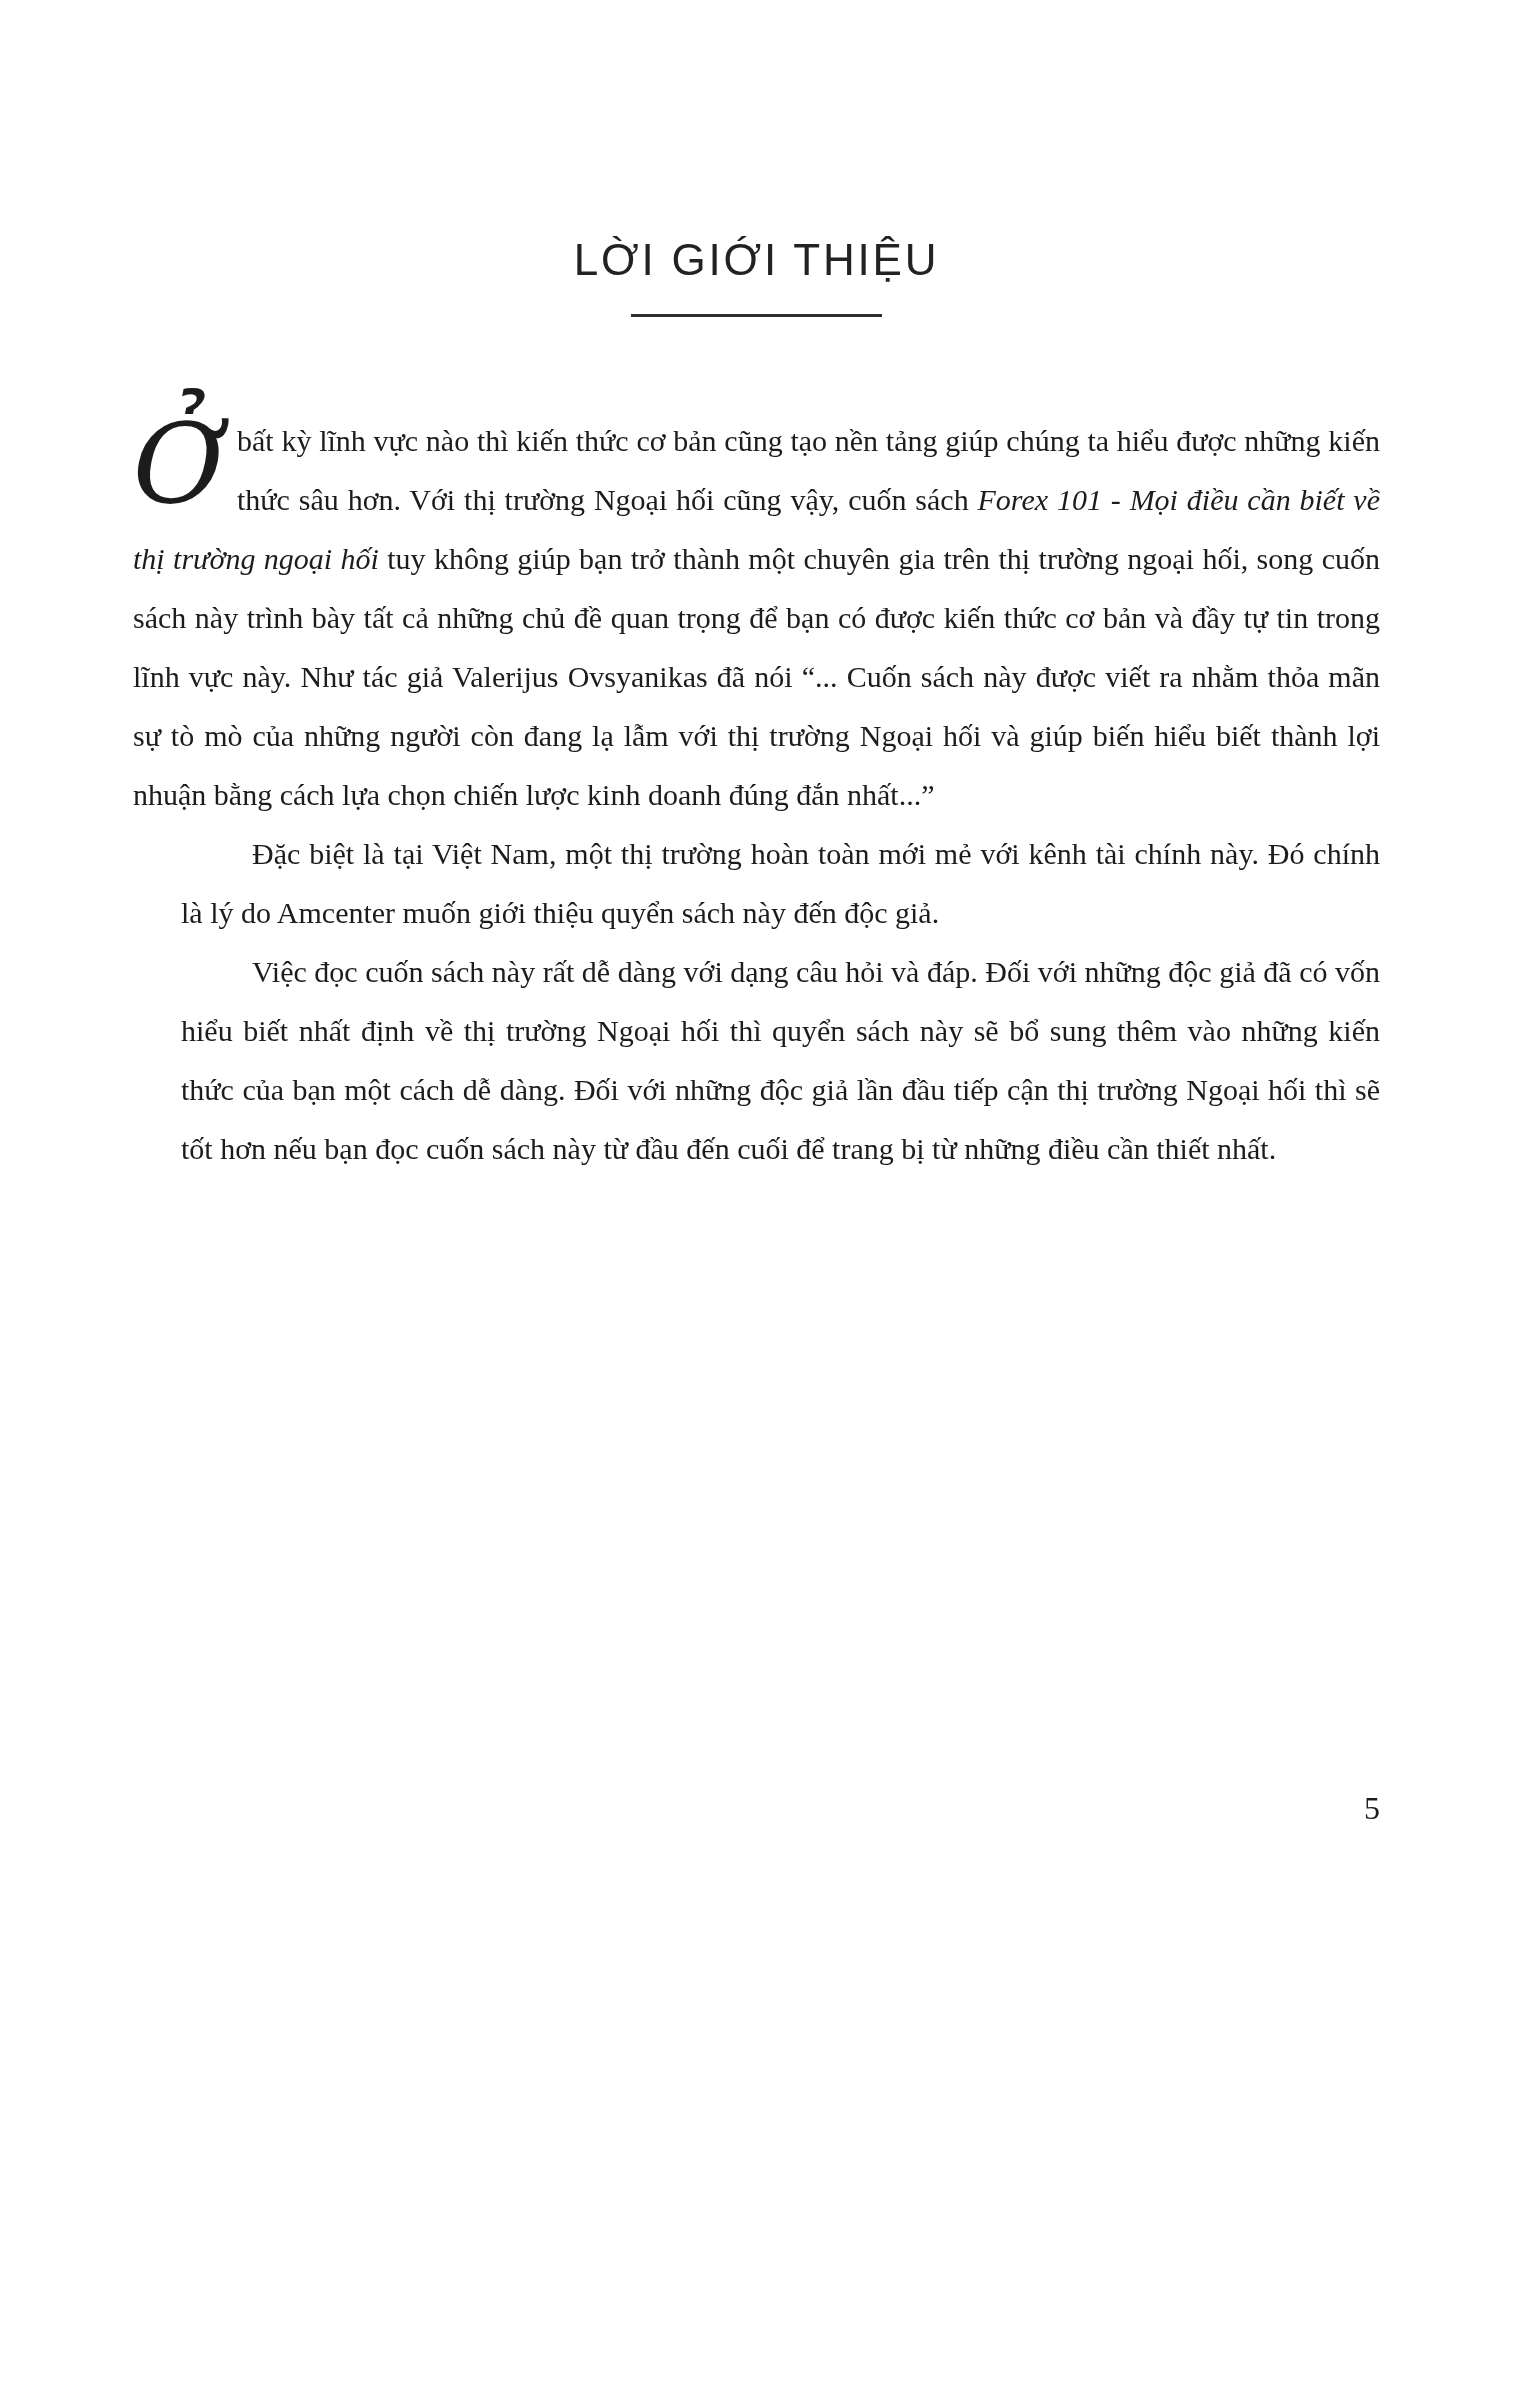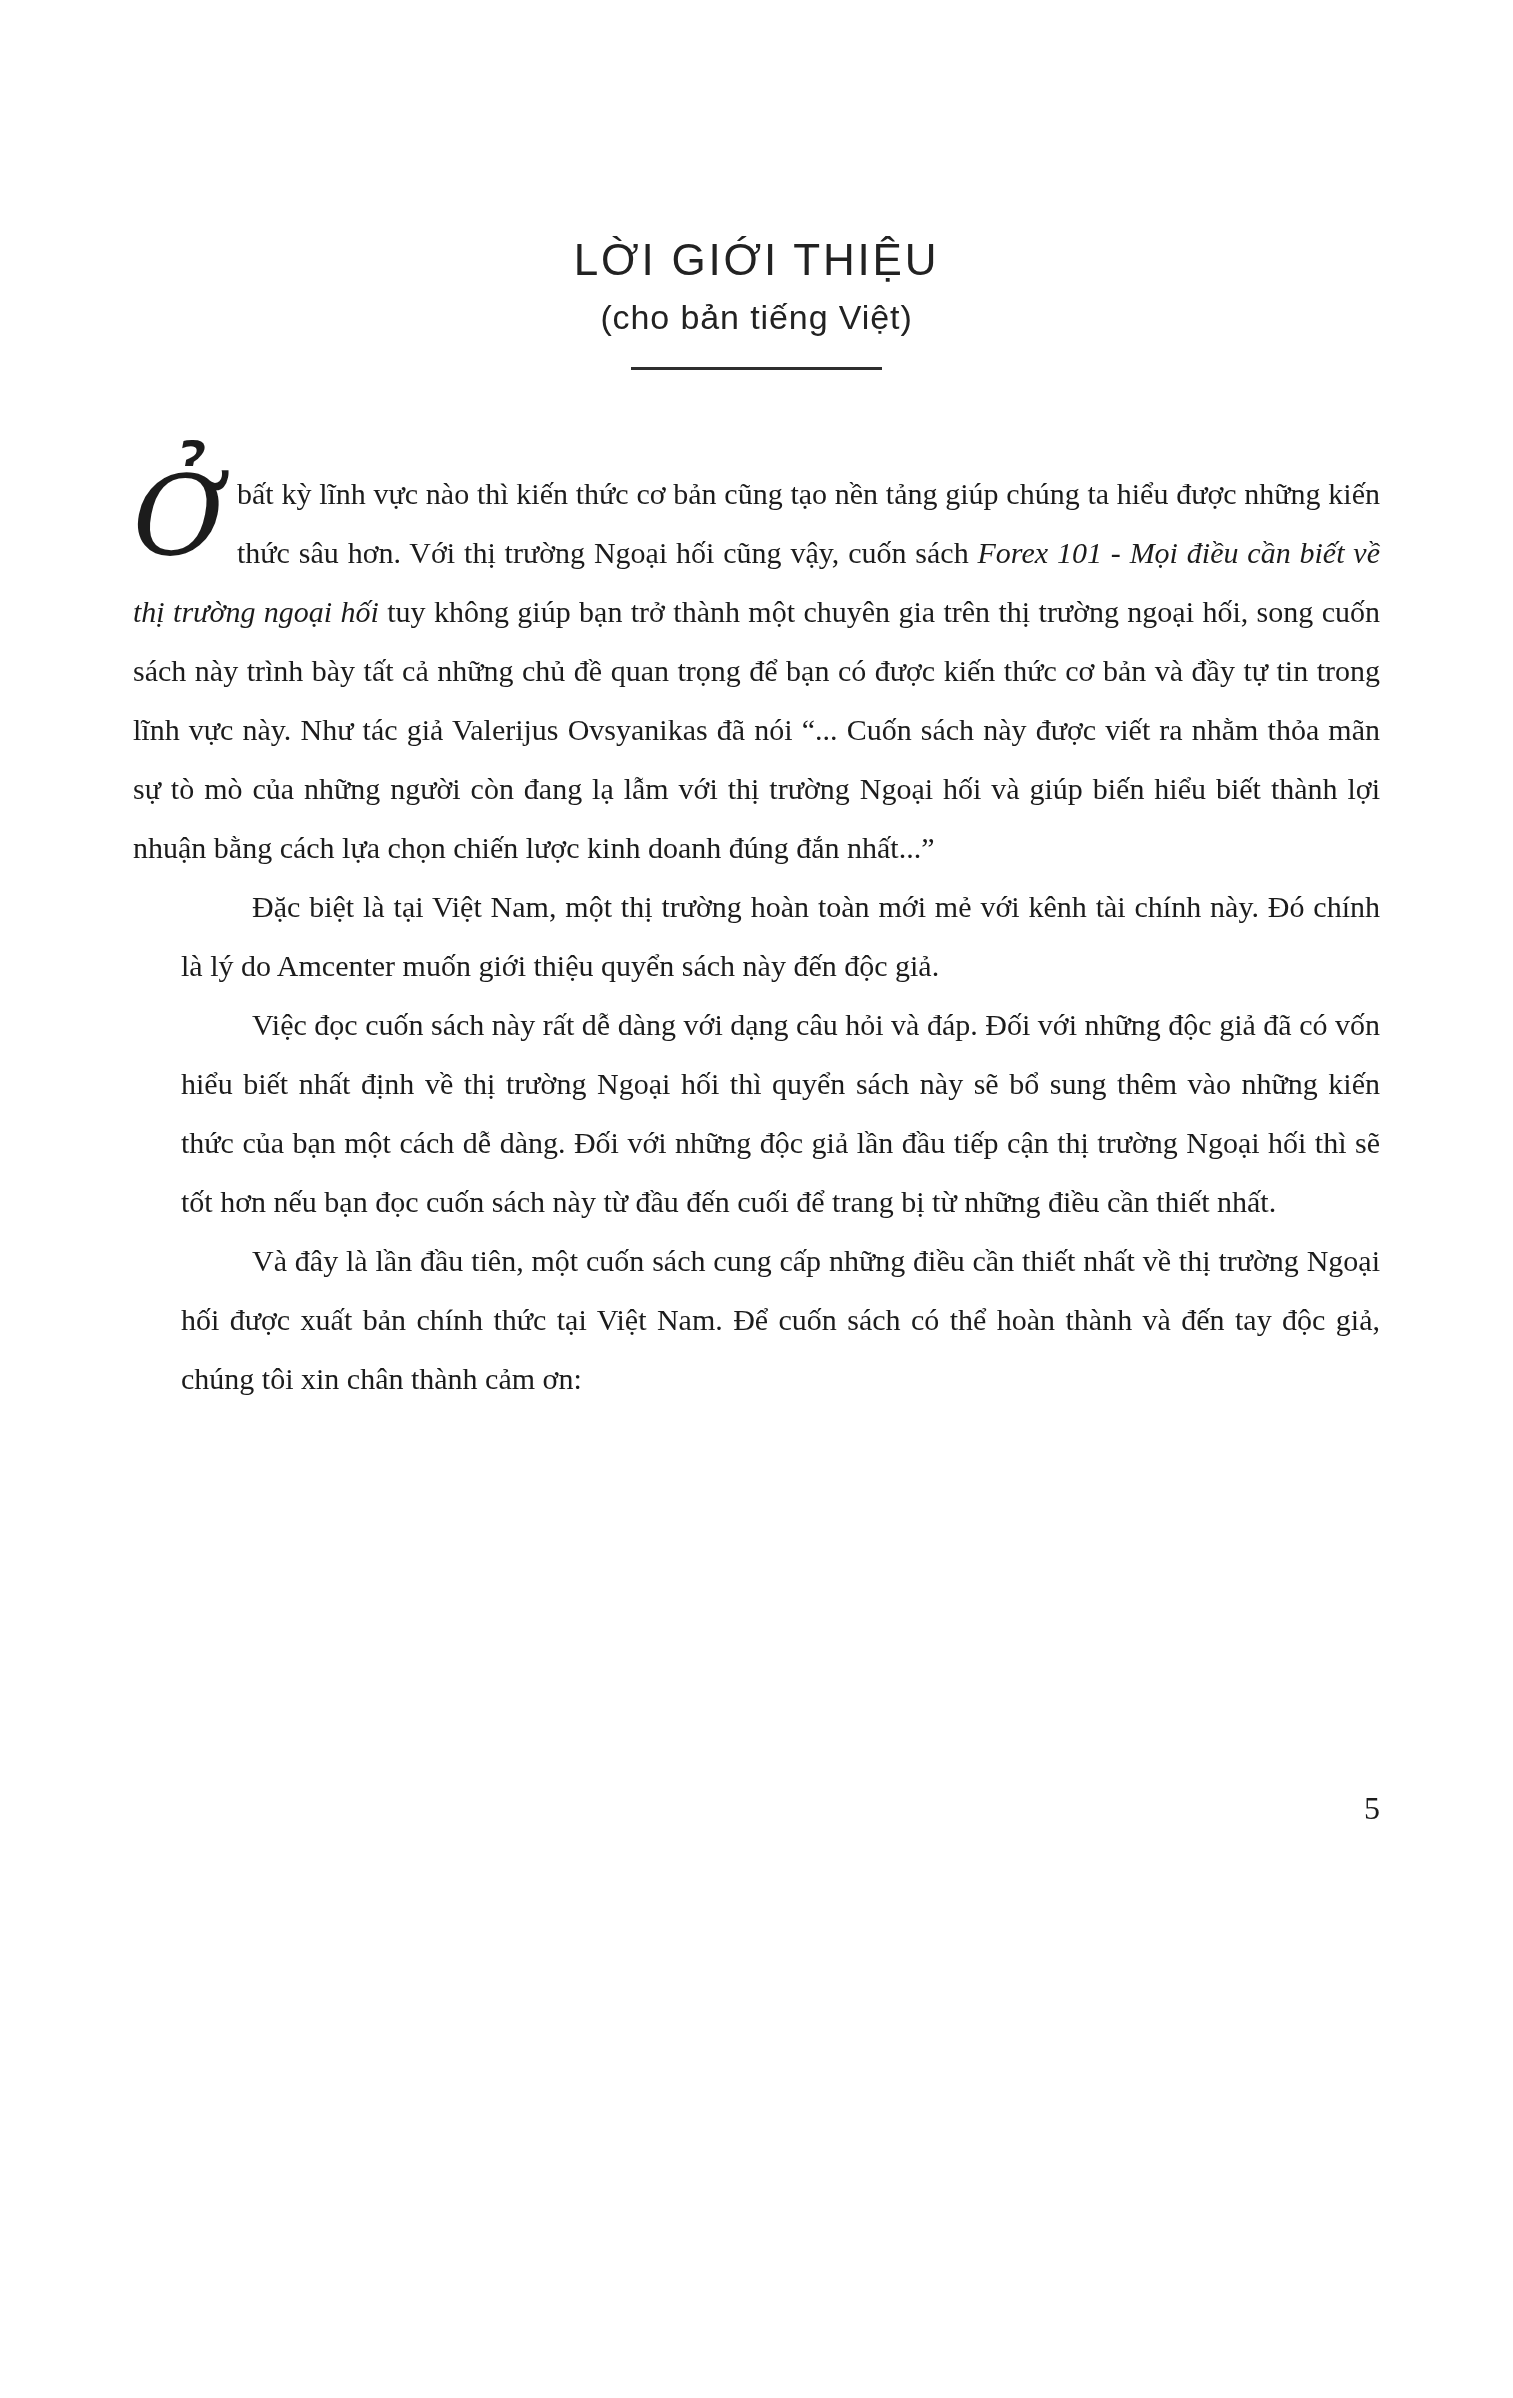--- a/index.html
+++ b/index.html
@@ -84,27 +84,25 @@
     color: #1c1c1c;
   }
 </style>
 </head>
 <body>
 
 <div class="page">
 
   <header class="heading">
     <h1>LỜI GIỚI THIỆU</h1>
-    <h2>(cho bản tiếng Việt)</h2>
     <div class="rule"></div>
   </header>
 
   <main class="text">
     <p class="first"><span class="dropcap">Ở</span><span>bất kỳ lĩnh vực nào thì kiến thức cơ bản cũng tạo nền tảng giúp chúng ta hiểu được những kiến thức sâu hơn. Với thị trường Ngoại hối cũng vậy, cuốn sách </span><em>Forex 101 - Mọi điều cần biết về thị trường ngoại hối</em><span> tuy không giúp bạn trở thành một chuyên gia trên thị trường ngoại hối, song cuốn sách này trình bày tất cả những chủ đề quan trọng để bạn có được kiến thức cơ bản và đầy tự tin trong lĩnh vực này. Như tác giả Valerijus Ovsyanikas đã nói “... Cuốn sách này được viết ra nhằm thỏa mãn sự tò mò của những người còn đang lạ lẫm với thị trường Ngoại hối và giúp biến hiểu biết thành lợi nhuận bằng cách lựa chọn chiến lược kinh doanh đúng đắn nhất...”</span></p>
     <p class="indent">Đặc biệt là tại Việt Nam, một thị trường hoàn toàn mới mẻ với kênh tài chính này. Đó chính là lý do Amcenter muốn giới thiệu quyển sách này đến độc giả.</p>
     <p class="indent">Việc đọc cuốn sách này rất dễ dàng với dạng câu hỏi và đáp. Đối với những độc giả đã có vốn hiểu biết nhất định về thị trường Ngoại hối thì quyển sách này sẽ bổ sung thêm vào những kiến thức của bạn một cách dễ dàng. Đối với những độc giả lần đầu tiếp cận thị trường Ngoại hối thì sẽ tốt hơn nếu bạn đọc cuốn sách này từ đầu đến cuối để trang bị từ những điều cần thiết nhất.</p>
-    <p class="indent">Và đây là lần đầu tiên, một cuốn sách cung cấp những điều cần thiết nhất về thị trường Ngoại hối được xuất bản chính thức tại Việt Nam. Để cuốn sách có thể hoàn thành và đến tay độc giả, chúng tôi xin chân thành cảm ơn:</p>
   </main>
 
   <div class="pagenum">5</div>
 
 </div>
 
 
 </body></html>

